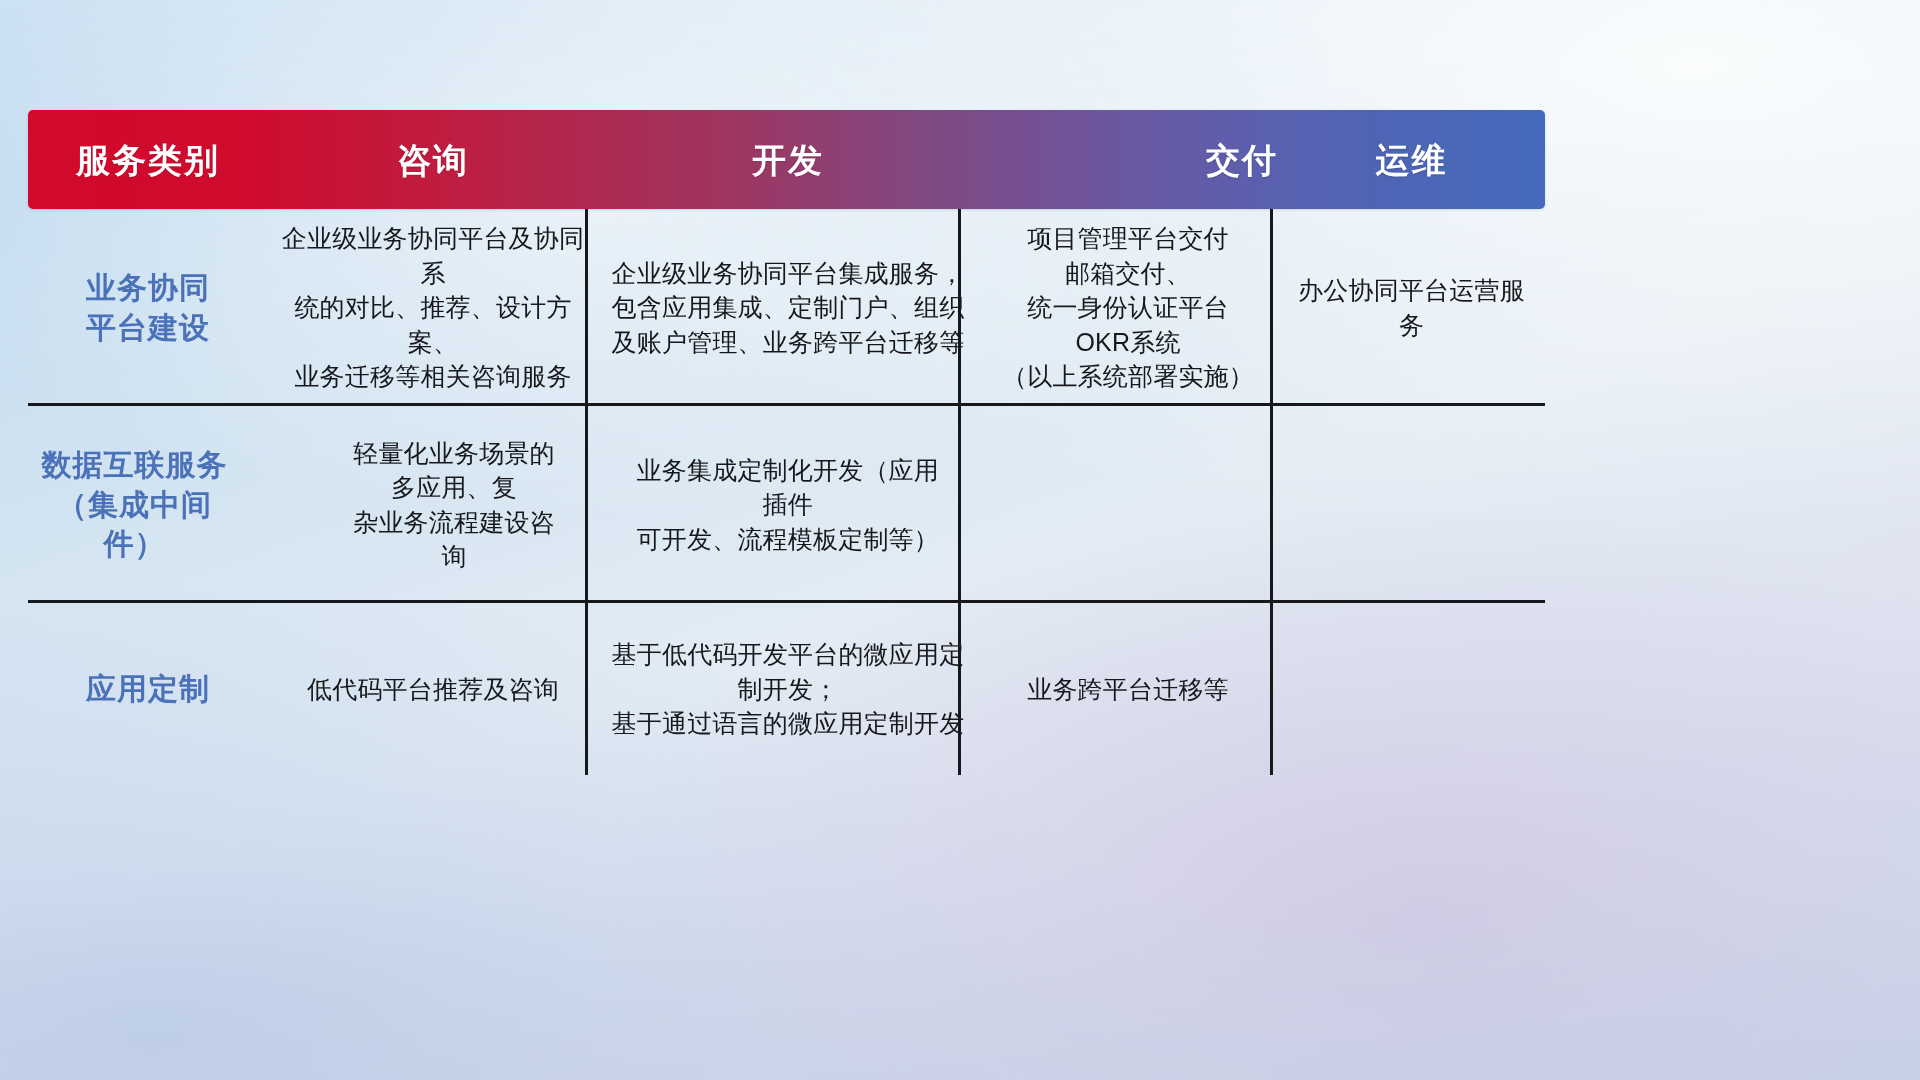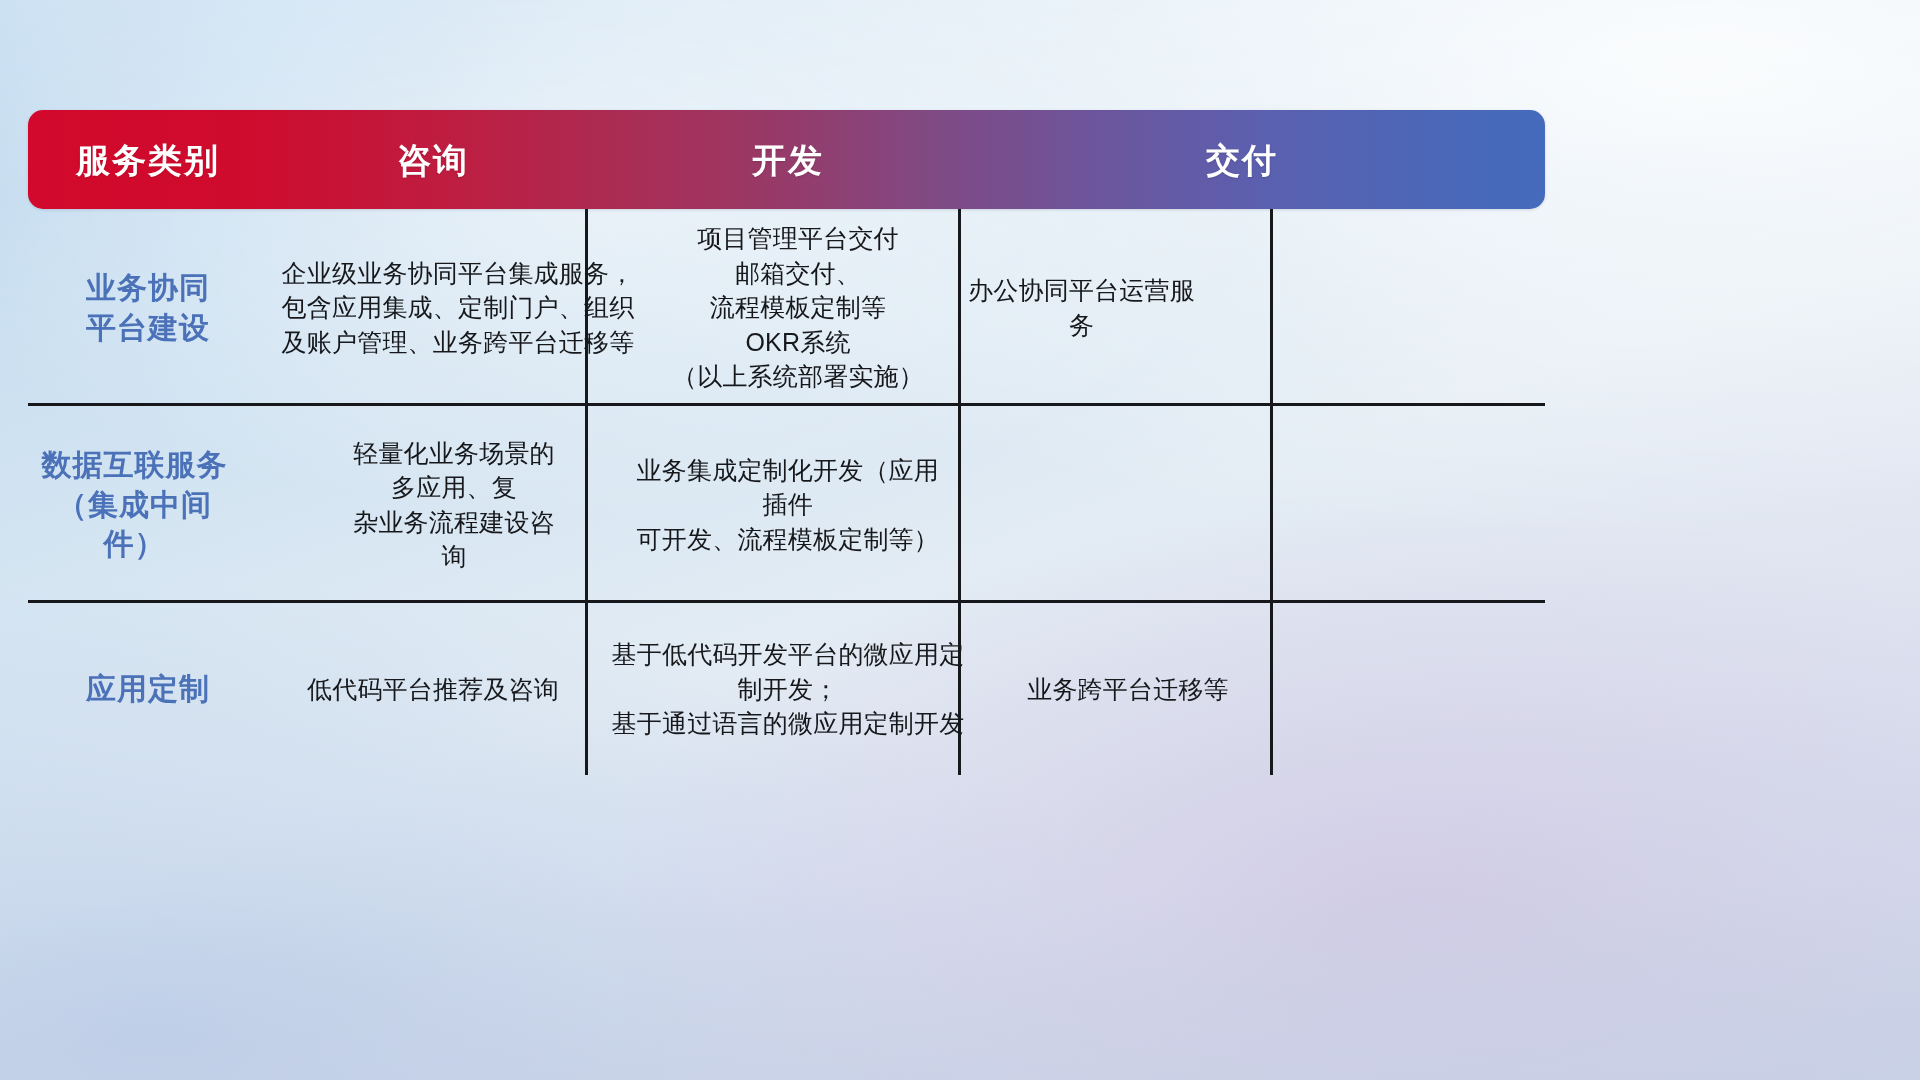--- a/index.html
+++ b/index.html
@@ -18,21 +18,21 @@
   .b4{inset:0;background:radial-gradient(70% 60% at 74% 84%,rgba(205,198,226,.75) 0%,rgba(205,198,226,0) 62%);}
   .b5{inset:0;background:radial-gradient(60% 50% at 30% 18%,rgba(255,255,255,.55) 0%,rgba(255,255,255,0) 60%);}
   .b6{inset:0;background:linear-gradient(to bottom,rgba(255,255,255,.28) 0%,rgba(255,255,255,0) 18%,rgba(255,255,255,0) 82%,rgba(190,200,225,.35) 100%);}
 
   
   #panel{
     position:absolute;left:28px;top:110px;width:1517px;height:665px;z-index:2;
   }
   
   #thead{
-    position:relative;height:99px;border-radius:15px;
+    position:relative;height:99px;border-radius:5px;
     background:linear-gradient(to right,
       #d2092c 0%, #cf0b2d 14%, #bb2044 30%, #9e3560 46%,
       #7f4a84 60%, #6a57a0 72%, #5a60b0 82%, #4c66b6 92%, #456bbd 100%);
     display:flex;align-items:center;
     box-shadow:0 1px 3px rgba(60,70,110,.18);
   }
   .hcell{
     color:#fff;font-weight:bold;font-size:34px;letter-spacing:2px;
     text-align:center;line-height:1;
     text-shadow:0 1px 2px rgba(0,0,0,.14);
@@ -80,41 +80,47 @@
   <div class="bgL b6"></div>
 </div>
 
 <div id="panel">
 
   <div id="thead">
     <div class="hcell hc0">服务类别</div>
     <div class="hcell hc1">咨询</div>
     <div class="hcell hc2">开发</div>
     <div class="hcell hc3">交付</div>
+    <div class="hcell hc4">运维</div>
   </div>
 
   <div id="tbody">
 
     <div class="row r1">
       <div class="vline" style="left:557px;"></div>
       <div class="vline" style="left:930px;"></div>
       <div class="vline" style="left:1242px;"></div>
       <div class="cell c0">
         <span class="cat" style="white-space: pre-line;">业务协同
 平台建设</span>
       </div>
+      <div class="cell c1">
+        <span class="txt" style="white-space: pre-line;">企业级业务协同平台及协同系
+统的对比、推荐、设计方案、
+业务迁移等相关咨询服务</span>
+      </div>
       <div class="cell c2">
         <span class="txt" style="white-space: pre-line;">企业级业务协同平台集成服务，
 包含应用集成、定制门户、组织
 及账户管理、业务跨平台迁移等</span>
       </div>
       <div class="cell c3">
         <span class="txt" style="white-space: pre-line;">项目管理平台交付
 邮箱交付、
-流程模板定制等
+统一身份认证平台
 OKR系统
 （以上系统部署实施）</span>
       </div>
       <div class="cell c4">
         <span class="txt">办公协同平台运营服务</span>
       </div>
       <div class="rowline" style="bottom:0;"></div>
     </div>
 
     <div class="row r2">

